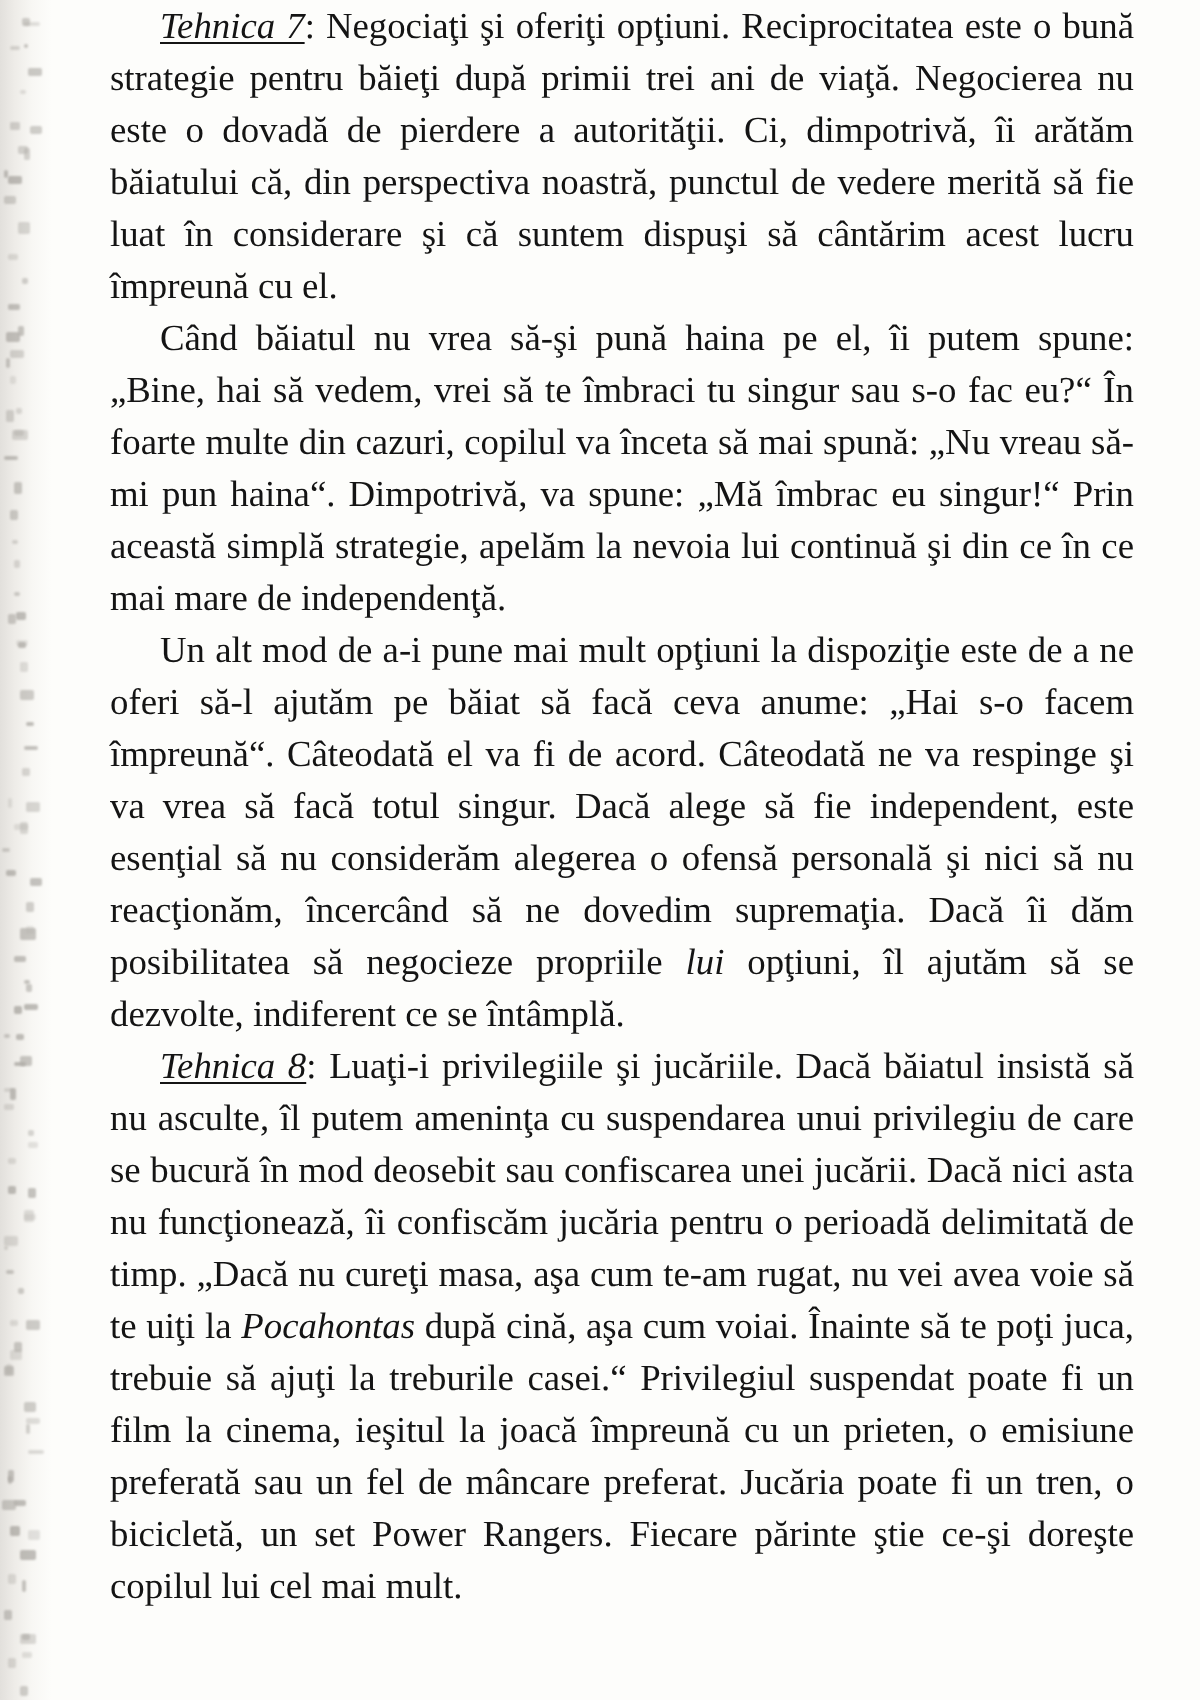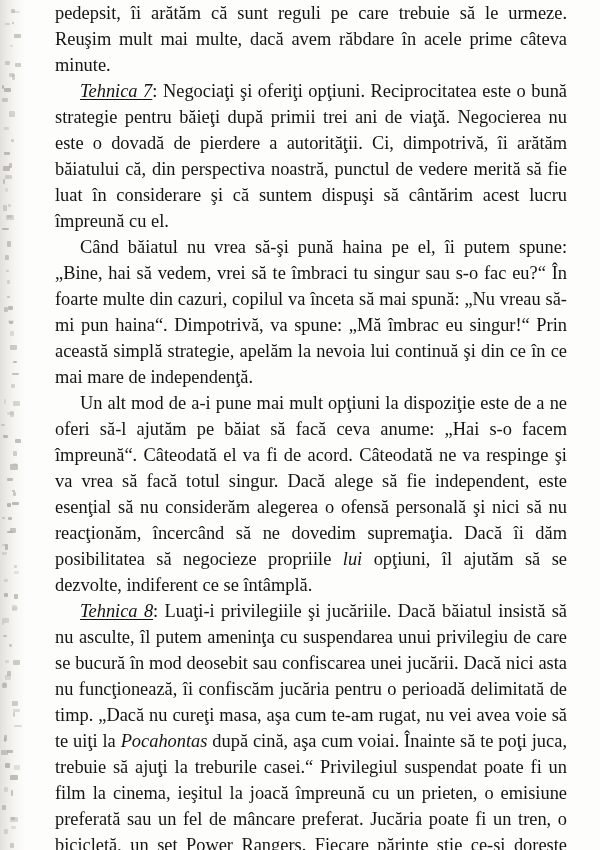--- a/index.html
+++ b/index.html
@@ -194,20 +194,19 @@
       <i style="left: 10.8px; top: 790.2px; width: 2.2px; height: 5.6px; opacity: 0.71;"></i>
       <i style="left: 1.5px; top: 804.6px; width: 4.9px; height: 5.3px; opacity: 0.64;"></i>
       <i style="left: 10px; top: 816.7px; width: 7.7px; height: 5.3px; opacity: 0.46;"></i>
       <i style="left: 11px; top: 817.2px; width: 3.9px; height: 3.2px; opacity: 0.63;"></i>
       <i style="left: 4.2px; top: 829.1px; width: 3.5px; height: 4.7px; opacity: 0.4;"></i>
       <i style="left: 10.5px; top: 825.7px; width: 5.6px; height: 3.3px; opacity: 0.35;"></i>
       <i style="left: 9.5px; top: 842.8px; width: 4.6px; height: 4.8px; opacity: 0.59;"></i>
     </div>
 
   <div id="text-column">
-      <p class="continuation"><span>pedepsit, îi arătăm că sunt reguli pe care trebuie să le urmeze. Reuşim mult mai multe, dacă avem răbdare în acele prime câteva minute.</span></p>
       <p class="indent"><span class="tehnica">Tehnica 7</span><span>: Negociaţi şi oferiţi opţiuni. Reciprocitatea este o bună strategie pentru băieţi după primii trei ani de viaţă. Negocierea nu este o dovadă de pierdere a autorităţii. Ci, dimpotrivă, îi arătăm băiatului că, din perspectiva noastră, punctul de vedere merită să fie luat în considerare şi că suntem dispuşi să cântărim acest lucru împreună cu el.</span></p>
       <p class="indent"><span>Când băiatul nu vrea să-şi pună haina pe el, îi putem spune: „Bine, hai să vedem, vrei să te îmbraci tu singur sau s-o fac eu?“ În foarte multe din cazuri, copilul va înceta să mai spună: „Nu vreau să-mi pun haina“. Dimpotrivă, va spune: „Mă îmbrac eu singur!“ Prin această simplă strategie, apelăm la nevoia lui continuă şi din ce în ce mai mare de independenţă.</span></p>
       <p class="indent"><span>Un alt mod de a-i pune mai mult opţiuni la dispoziţie este de a ne oferi să-l ajutăm pe băiat să facă ceva anume: „Hai s-o facem împreună“. Câteodată el va fi de acord. Câteodată ne va respinge şi va vrea să facă totul singur. Dacă alege să fie independent, este esenţial să nu considerăm alegerea o ofensă personală şi nici să nu reacţionăm, încercând să ne dovedim supremaţia. Dacă îi dăm posibilitatea să negocieze propriile </span><em class="ital">lui</em><span> opţiuni, îl ajutăm să se dezvolte, indiferent ce se întâmplă.</span></p>
       <p class="indent"><span class="tehnica">Tehnica 8</span><span>: Luaţi-i privilegiile şi jucăriile. Dacă băiatul insistă să nu asculte, îl putem ameninţa cu suspendarea unui privilegiu de care se bucură în mod deosebit sau confiscarea unei jucării. Dacă nici asta nu funcţionează, îi confiscăm jucăria pentru o perioadă delimitată de timp. „Dacă nu cureţi masa, aşa cum te-am rugat, nu vei avea voie să te uiţi la </span><em class="ital">Pocahontas</em><span> după cină, aşa cum voiai. Înainte să te poţi juca, trebuie să ajuţi la treburile casei.“ Privilegiul suspendat poate fi un film la cinema, ieşitul la joacă împreună cu un prieten, o emisiune preferată sau un fel de mâncare preferat. Jucăria poate fi un tren, o bicicletă, un set Power Rangers. Fiecare părinte ştie ce-şi doreşte copilul lui cel mai mult.</span></p>
     </div>
 
 </div>
 
 </body></html>

